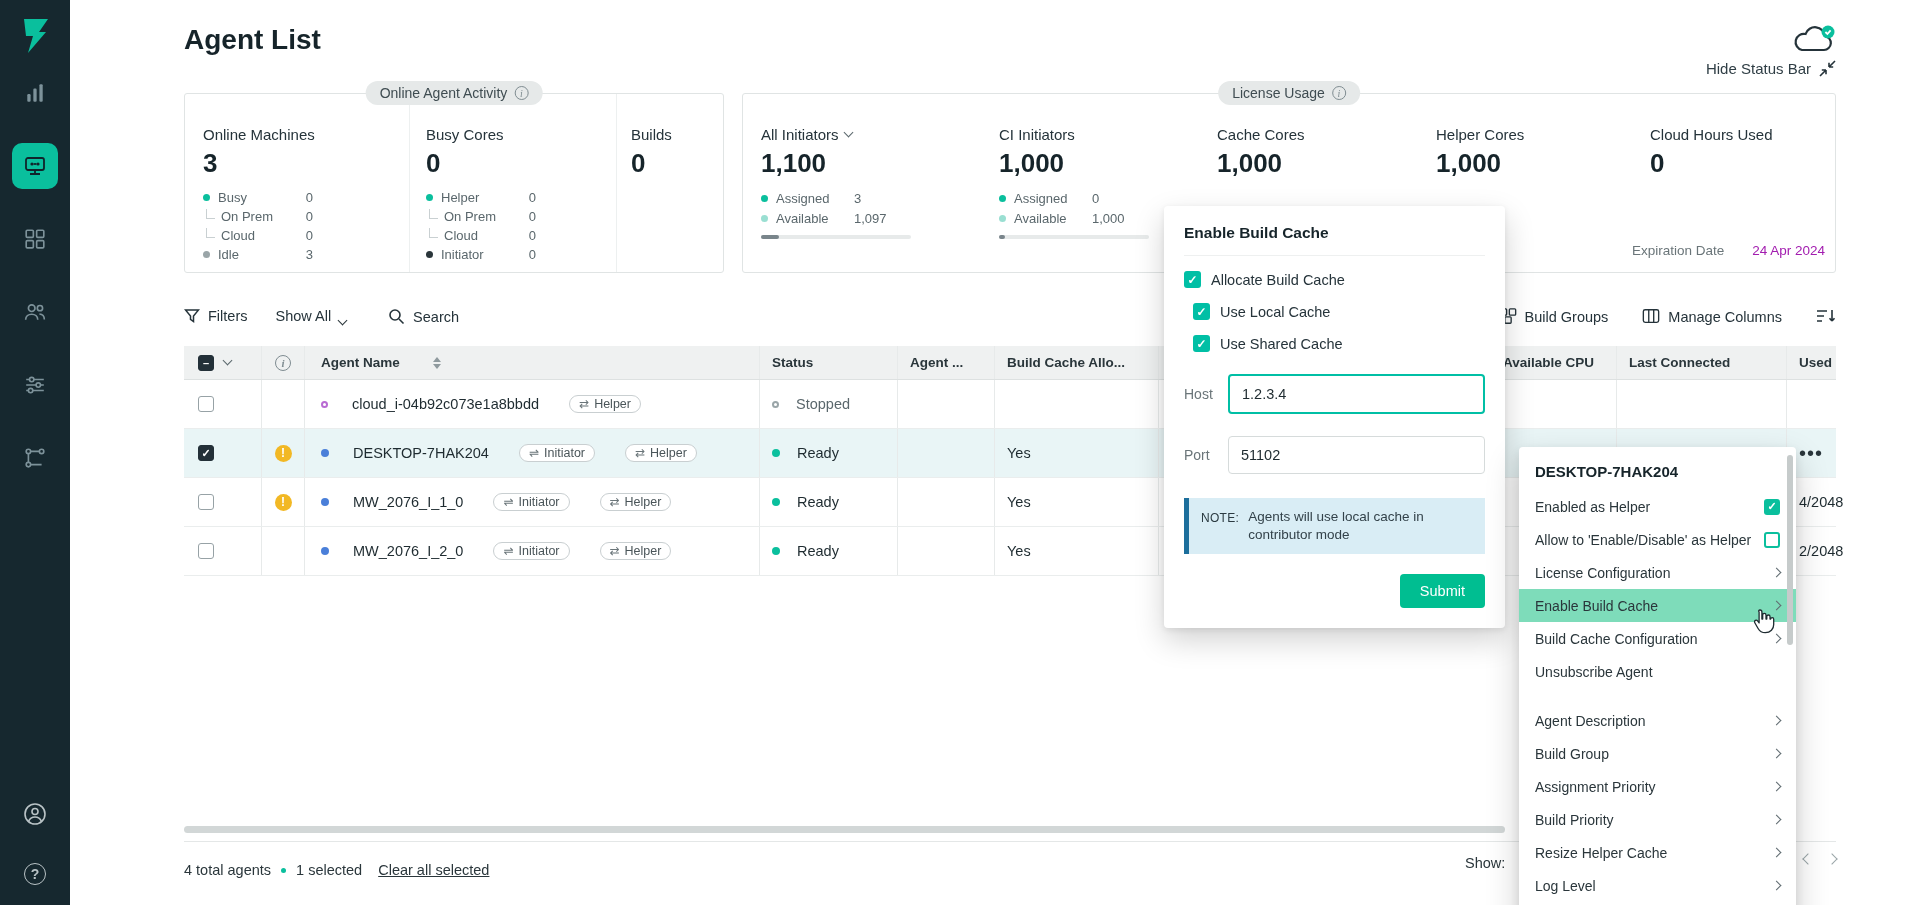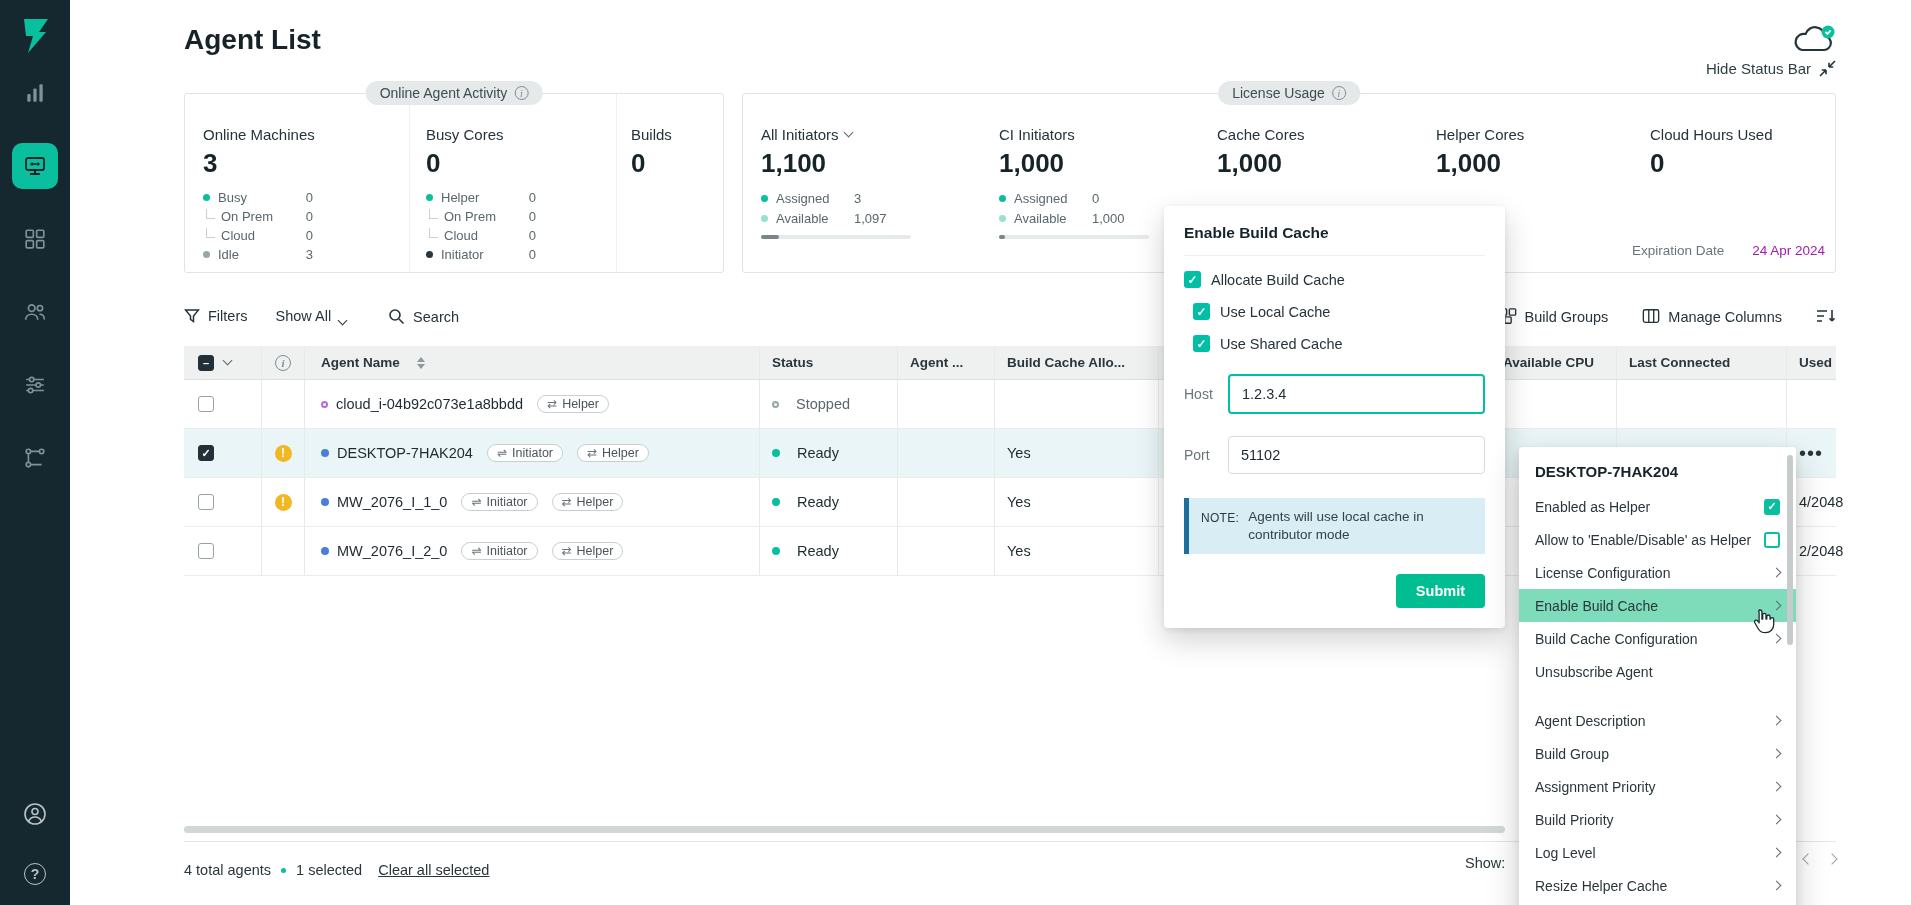--- a/index.html
+++ b/index.html
@@ -71,21 +71,21 @@
   .trow{display:grid;grid-template-columns:77px 43px 455px 138px 97px 164px 332px 126px 170px 50px;
         align-items:center}
   .thead{background:#eff1f1;height:34px;font-weight:700;font-size:13.5px;color:#2a363b;
          border-bottom:1px solid #dde1e1}
   .thead>div,.tbody>div{height:100%;display:flex;align-items:center;overflow:hidden;white-space:nowrap}
   .thead>div+div,.tbody>div+div{border-left:1px solid #e7eaea}
   .tbody{height:49px;font-size:14.5px;border-bottom:1px solid #eaeded;background:#fff}
   .tbody.sel{background:#e9f5f6}
   .cell-check{padding-left:14px;gap:10px}
   .cell-warn{justify-content:center}
-  .cell-name{padding-left:16px;gap:8px}
+  .cell-name{padding-left:16px;gap:24px}
   .cell-pad{padding-left:12px;gap:8px}
   .ckb{width:16px;height:16px;border:1.5px solid #97a2a6;border-radius:3px;background:#fff;flex:none;cursor:pointer}
   .ckb.dark{background:#233038;border-color:#233038;color:#fff;display:flex;align-items:center;
             justify-content:center;font-size:11px;font-weight:700}
   .warnic{width:17px;height:17px;border-radius:50%;background:#f2b824;color:#fff;font-weight:700;
           font-size:12px;display:flex;align-items:center;justify-content:center}
   .ndot{width:8px;height:8px;border-radius:50%;background:#4a7fd9;flex:none}
   .ndot.cloud{background:transparent;border:2px solid #b96bd3;width:7px;height:7px}
   .chip{display:inline-flex;align-items:center;gap:5px;border:1px solid #c9cfd1;border-radius:10px;
         padding:1px 9px;font-size:12.5px;color:#4a5559;background:#fff;margin-left:6px}
@@ -124,21 +124,21 @@
   .m-field{display:flex;align-items:center;margin-top:22px}
   .m-field label{width:44px;font-size:14px;color:#6a7579}
   .m-input{flex:1;height:38px;border:1px solid #d6dbdb;border-radius:4px;padding:0 12px;
            font-size:14.5px;color:#1e2b30;font-family:"Liberation Sans",sans-serif;outline:none}
   .m-input.focus{border:2px solid #00bfa5;height:40px}
   .note{margin-top:24px;display:flex;align-items:flex-start;gap:9px;background:#d9edf5;
         border-left:5px solid #1c6e9c;padding:10px 12px}
   .note .nl{font-size:12px;color:#2b3a41;letter-spacing:.3px;margin-top:3px;flex:none}
   .note .nt{font-size:13.5px;color:#33424a;line-height:1.35;width:190px}
   .m-actions{display:flex;justify-content:flex-end;margin-top:20px}
-  .submit{background:#00be91;color:#fff;border:none;border-radius:4px;font-size:14.5px;font-weight:700;
+  .submit{background:#00be91;color:#fff;border:none;border-radius:4px;font-size:14.5px;font-weight:400;
           padding:9px 20px;cursor:pointer;font-family:"Liberation Sans",sans-serif}
 
   
   .ctx{position:absolute;left:1519px;top:447px;width:277px;height:600px;background:#fff;border-radius:4px;
        box-shadow:0 4px 10px rgba(0,0,0,.10),0 14px 34px rgba(0,0,0,.20);z-index:50;padding-top:14px}
   .ctx-title{font-size:15px;font-weight:700;color:#16242a;padding:2px 16px 10px}
   .ctx-item{height:33px;display:flex;align-items:center;padding:0 16px;font-size:14px;color:#2a363b;cursor:pointer}
   .ctx-item.hl{background:#7edcba}
   .ctx-item .chev-r{margin-left:auto;width:7px;height:7px;border-top:1.7px solid #5f6b70;
                     border-right:1.7px solid #5f6b70;transform:rotate(45deg)}
@@ -703,25 +703,25 @@
   </div>
   <div class="ctx-item">
     <span>Assignment Priority</span>
       <span class="chev-r"></span>
   </div>
   <div class="ctx-item">
     <span>Build Priority</span>
       <span class="chev-r"></span>
   </div>
   <div class="ctx-item">
+    <span>Resize Helper Cache</span>
+      <span class="chev-r"></span>
+  </div>
+  <div class="ctx-item">
     <span>Log Level</span>
-      <span class="chev-r"></span>
-  </div>
-  <div class="ctx-item">
-    <span>Resize Helper Cache</span>
       <span class="chev-r"></span>
   </div>
 
   <div class="ctx-scroll"></div>
 </div>
 
 <div class="cursor">
   <svg width="23" height="26" viewBox="0 0 23 26">
     <path d="M8 2c1.1 0 1.9.8 1.9 1.9v7.1h.8V7c0-.9.8-1.6 1.7-1.6.9 0 1.6.7 1.6 1.6v4h.8V8.6c0-.9.7-1.6 1.6-1.6.9 0 1.6.7 1.6 1.6V11h.7c.1-.7.7-1.3 1.5-1.3.8 0 1.5.7 1.5 1.5v5.2c0 4.6-3.2 8.3-8.4 8.3-3.6 0-5.7-1.6-7.2-4.2l-3.3-5.8c-.5-.8-.2-1.8.6-2.3.7-.4 1.7-.2 2.2.5l1.5 2V3.9C6.1 2.8 6.9 2 8 2z" fill="#fff" stroke="#1e2b30" stroke-width="1.3" stroke-linejoin="round"></path>
   </svg>

